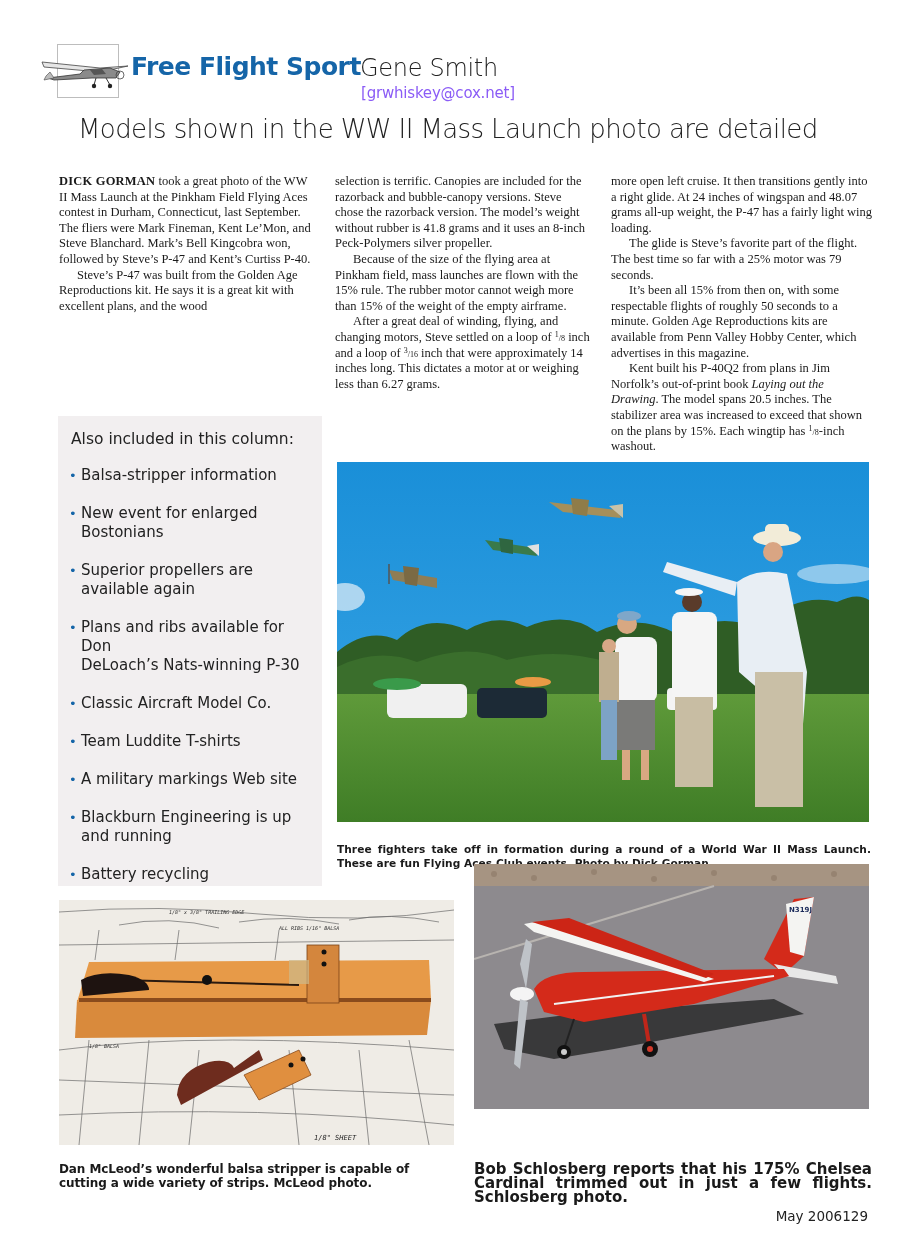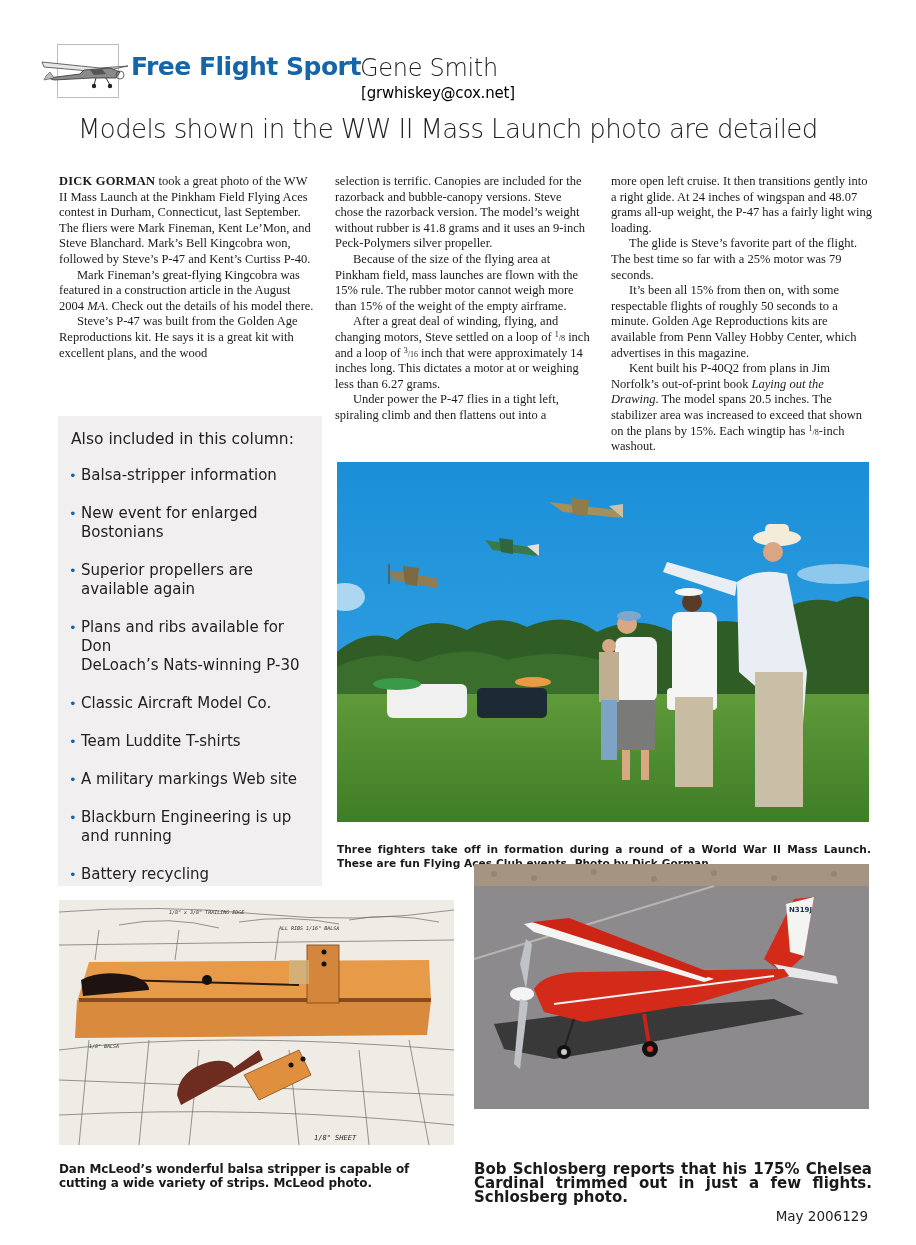--- a/index.html
+++ b/index.html
@@ -3,21 +3,21 @@
 <meta charset="utf-8">
 <style>
   html, body { margin: 0; padding: 0; background: #ffffff; }
   body { width: 916px; height: 1245px; position: relative; overflow: hidden; font-family: "Liberation Serif", serif; color: #1a1a1a; }
 
   
   .logo-box { position: absolute; left: 57px; top: 44px; width: 60px; height: 52px; border: 1px solid #bdbdbd; background: #fff; }
   .logo-plane { position: absolute; left: 40px; top: 50px; width: 92px; height: 40px; }
   .col-name { position: absolute; left: 131px; top: 52px; font-family: "DejaVu Sans", sans-serif; font-weight: bold; font-size: 25px; color: #1565a8; letter-spacing: -0.5px; }
   .author { position: absolute; left: 360px; top: 54px; font-family: "DejaVu Sans", sans-serif; font-size: 24px; color: #222; font-weight: 300; letter-spacing: -0.3px; }
-  .email { position: absolute; left: 361px; top: 84px; font-family: "DejaVu Sans", sans-serif; font-size: 15px; color: #000000; letter-spacing: -0.2px; }
+  .email { position: absolute; left: 361px; top: 84px; font-family: "DejaVu Sans", sans-serif; font-size: 15px; color: #8b5cf6; letter-spacing: -0.2px; }
   .headline { position: absolute; left: 58px; top: 114px; font-family: "DejaVu Sans", sans-serif; font-size: 26px; color: #222; font-weight: 300; letter-spacing: -0.6px; margin-left: 20px; }
 
   
   .col { position: absolute; top: 174px; font-size: 12.5px; line-height: 15.6px; text-align: left; }
   .col p { margin: 0; }
   .col p.ind { text-indent: 18px; }
   .col1 { left: 59px; width: 258px; }
   .col2 { left: 335px; width: 258px; }
   .col3 { left: 611px; width: 262px; }
   .col b.lead { font-weight: bold; letter-spacing: 0.2px; }
@@ -61,29 +61,27 @@
   <circle cx="70" cy="36" r="2.2" fill="#222"></circle>
   <path d="M6,26 L10,22 L14,28 L4,30 Z" fill="#bbb" stroke="#444" stroke-width="0.6"></path>
 </svg>
 <div class="col-name">Free Flight Sport</div>
 <div class="author">Gene Smith</div>
 <div class="email">[grwhiskey@cox.net]</div>
 <div class="headline">Models shown in the WW II Mass Launch photo are detailed</div>
 
 <div class="col col1">
   <p><b class="lead">DICK GORMAN</b><span> took a great photo of the WW II Mass Launch at the Pinkham Field Flying Aces contest in Durham, Connecticut, last September. The fliers were Mark Fineman, Kent Le’Mon, and Steve Blanchard. Mark’s Bell Kingcobra won, followed by Steve’s P-47 and Kent’s Curtiss P-40.</span></p>
-  <p class="ind"><span>Mark Fineman’s great-flying Kingcobra was featured in a construction article in the August 2004 </span><i>MA</i><span>. Check out the details of his model there.</span></p>
   <p class="ind">Steve’s P-47 was built from the Golden Age Reproductions kit. He says it is a great kit with excellent plans, and the wood</p>
 </div>
 
 <div class="col col2">
-  <p>selection is terrific. Canopies are included for the razorback and bubble-canopy versions. Steve chose the razorback version. The model’s weight without rubber is 41.8 grams and it uses an 9-inch Peck-Polymers silver propeller.</p>
+  <p>selection is terrific. Canopies are included for the razorback and bubble-canopy versions. Steve chose the razorback version. The model’s weight without rubber is 41.8 grams and it uses an 8-inch Peck-Polymers silver propeller.</p>
   <p class="ind">Because of the size of the flying area at Pinkham field, mass launches are flown with the 15% rule. The rubber motor cannot weigh more than 15% of the weight of the empty airframe.</p>
   <p class="ind"><span>After a great deal of winding, flying, and changing motors, Steve settled on a loop of </span><sup class="frac">1</sup><sub class="frac">/8</sub><span> inch and a loop of </span><sup class="frac">3</sup><sub class="frac">/16</sub><span> inch that were approximately 14 inches long. This dictates a motor at or weighing less than 6.27 grams.</span></p>
-  <p class="ind">Under power the P-47 flies in a tight left, spiraling climb and then flattens out into a</p>
 </div>
 
 <div class="col col3">
   <p>more open left cruise. It then transitions gently into a right glide. At 24 inches of wingspan and 48.07 grams all-up weight, the P-47 has a fairly light wing loading.</p>
   <p class="ind">The glide is Steve’s favorite part of the flight. The best time so far with a 25% motor was 79 seconds.</p>
   <p class="ind">It’s been all 15% from then on, with some respectable flights of roughly 50 seconds to a minute. Golden Age Reproductions kits are available from Penn Valley Hobby Center, which advertises in this magazine.</p>
   <p class="ind"><span>Kent built his P-40Q2 from plans in Jim Norfolk’s out-of-print book </span><i>Laying out the Drawing</i><span>. The model spans 20.5 inches. The stabilizer area was increased to exceed that shown on the plans by 15%. Each wingtip has </span><sup class="frac">1</sup><sub class="frac">/8</sub><span>-inch washout.</span></p>
 </div>
 
 <div class="sidebar">

